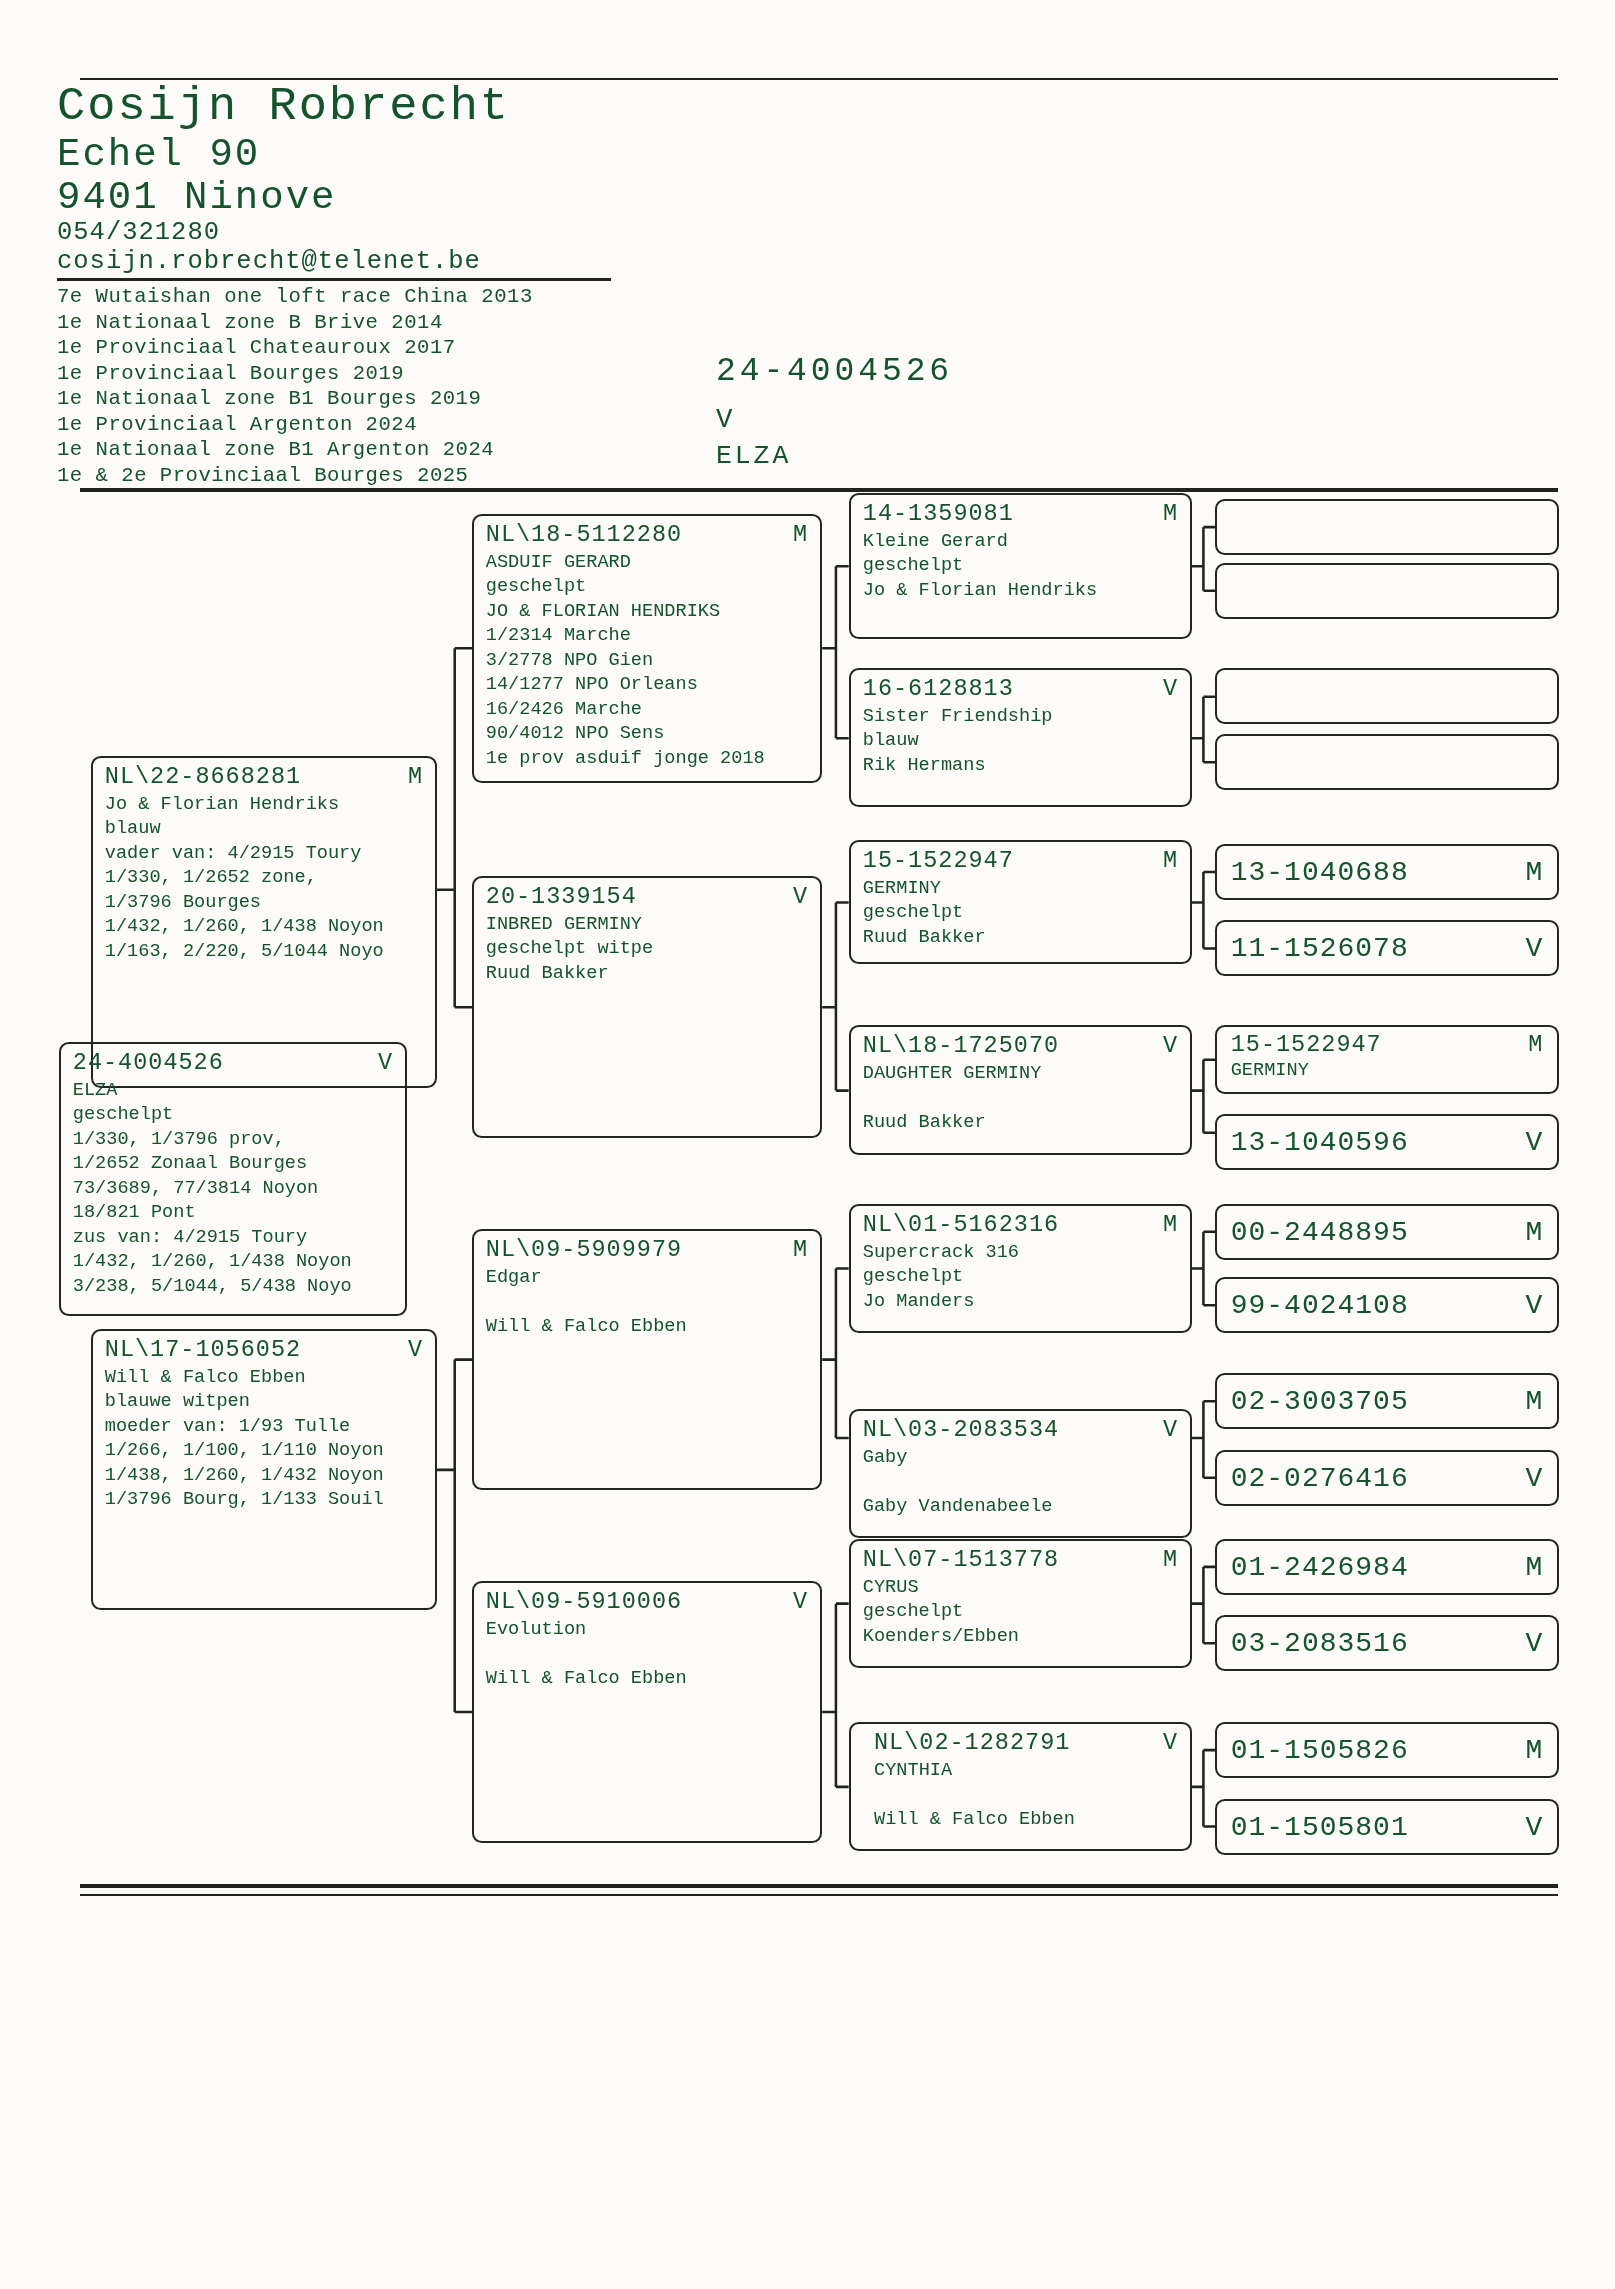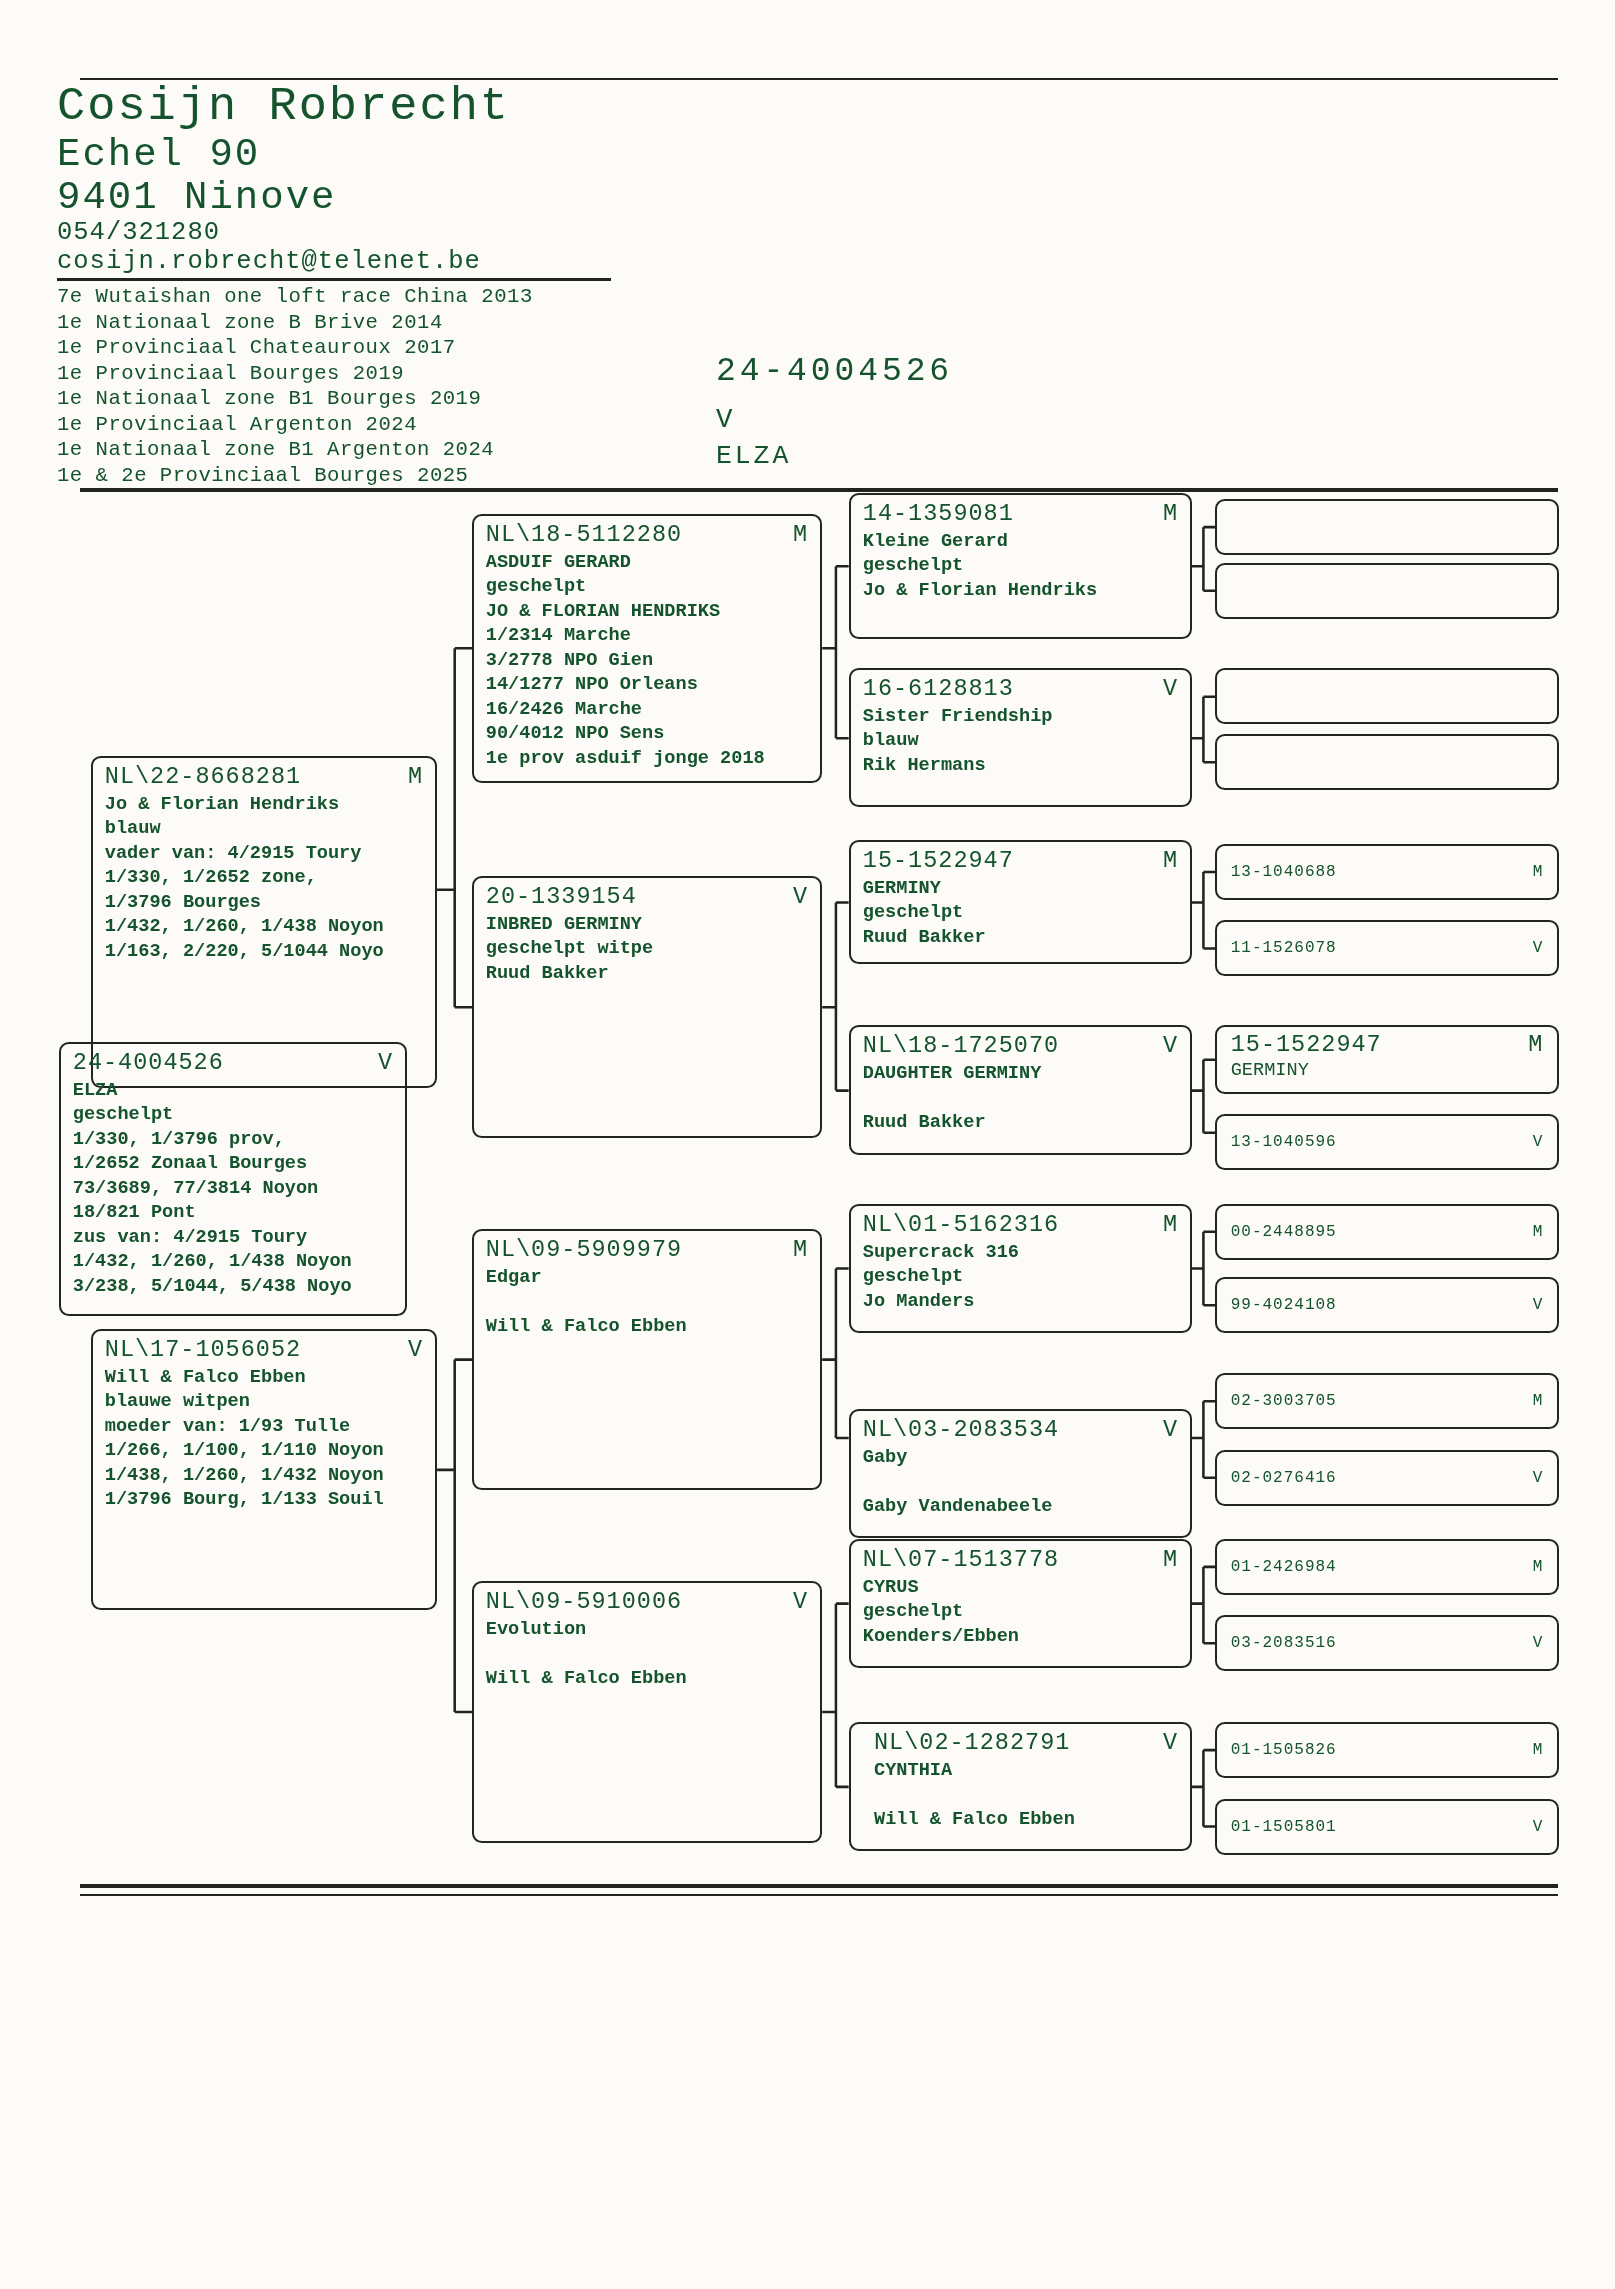--- a/index.html
+++ b/index.html
@@ -18,23 +18,23 @@
   .bird-ring { font-size:33px; letter-spacing:3.9px; }
   .bird-sex  { font-size:27.4px; letter-spacing:2px; }
   .bird-name { font-size:26.5px; letter-spacing:2.9px; }
   .pbox {
     position:absolute; box-sizing:border-box;
     border:2.9px solid #242422; border-radius:9.8px;
     padding:2.9px 11.8px 3.9px; background:transparent;
   }
   .pbox-head { display:flex; justify-content:space-between; align-items:baseline;
     font-size:23.5px; letter-spacing:1px; line-height:31px; white-space:nowrap; }
-  .pbox-body { font-size:18.6px; line-height:24.5px; white-space:pre-line; margin-top:1px;font-weight:bold; }
+  .pbox-body { font-size:18.6px; line-height:24.5px; white-space:pre-line; margin-top:1px; }
   .g4 { display:flex; justify-content:space-between; align-items:center;
-    font-size:16px; letter-spacing:1px; padding:0 13.7px; }
+    font-size:28px; letter-spacing:1px; padding:0 13.7px; }
   .g4-tall { display:block; padding:2px 13.7px; }
   .g4-tall .g4-row { display:flex; justify-content:space-between; font-size:23.5px; letter-spacing:1px; line-height:31px; }
   .g4-sub { font-size:18.6px; line-height:21.6px; }
   svg.connectors { position:absolute; left:0; top:0; }
 </style>
 </head>
 <body>
 
 <div class="page">
 

